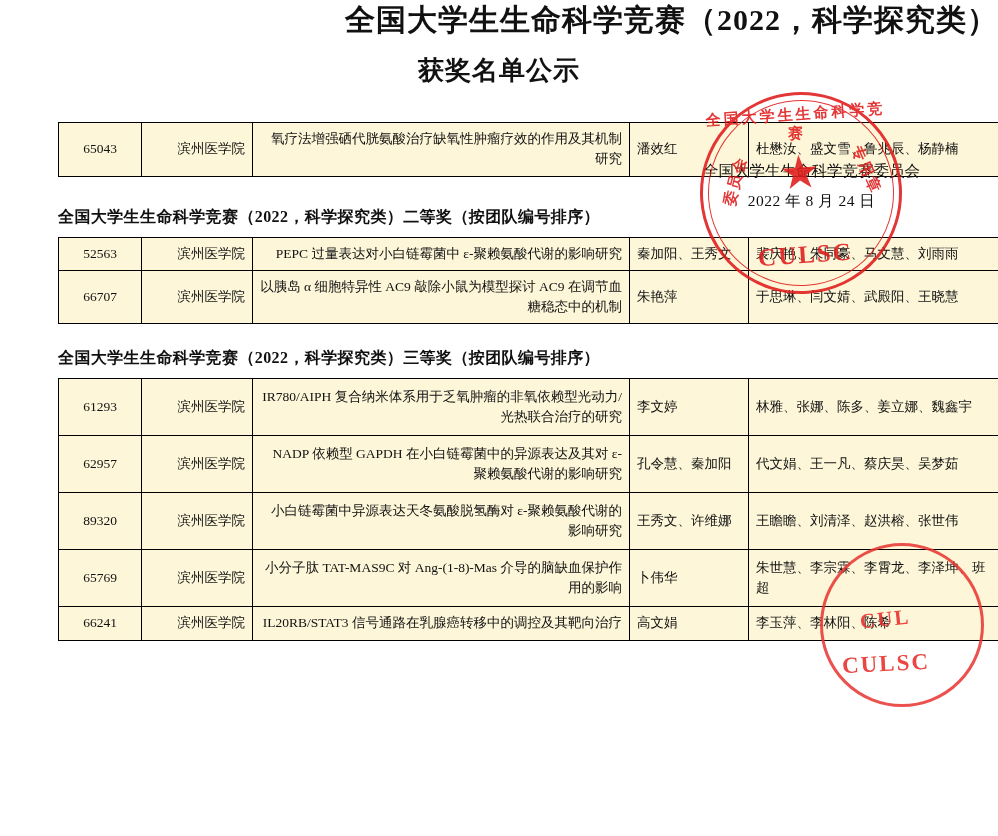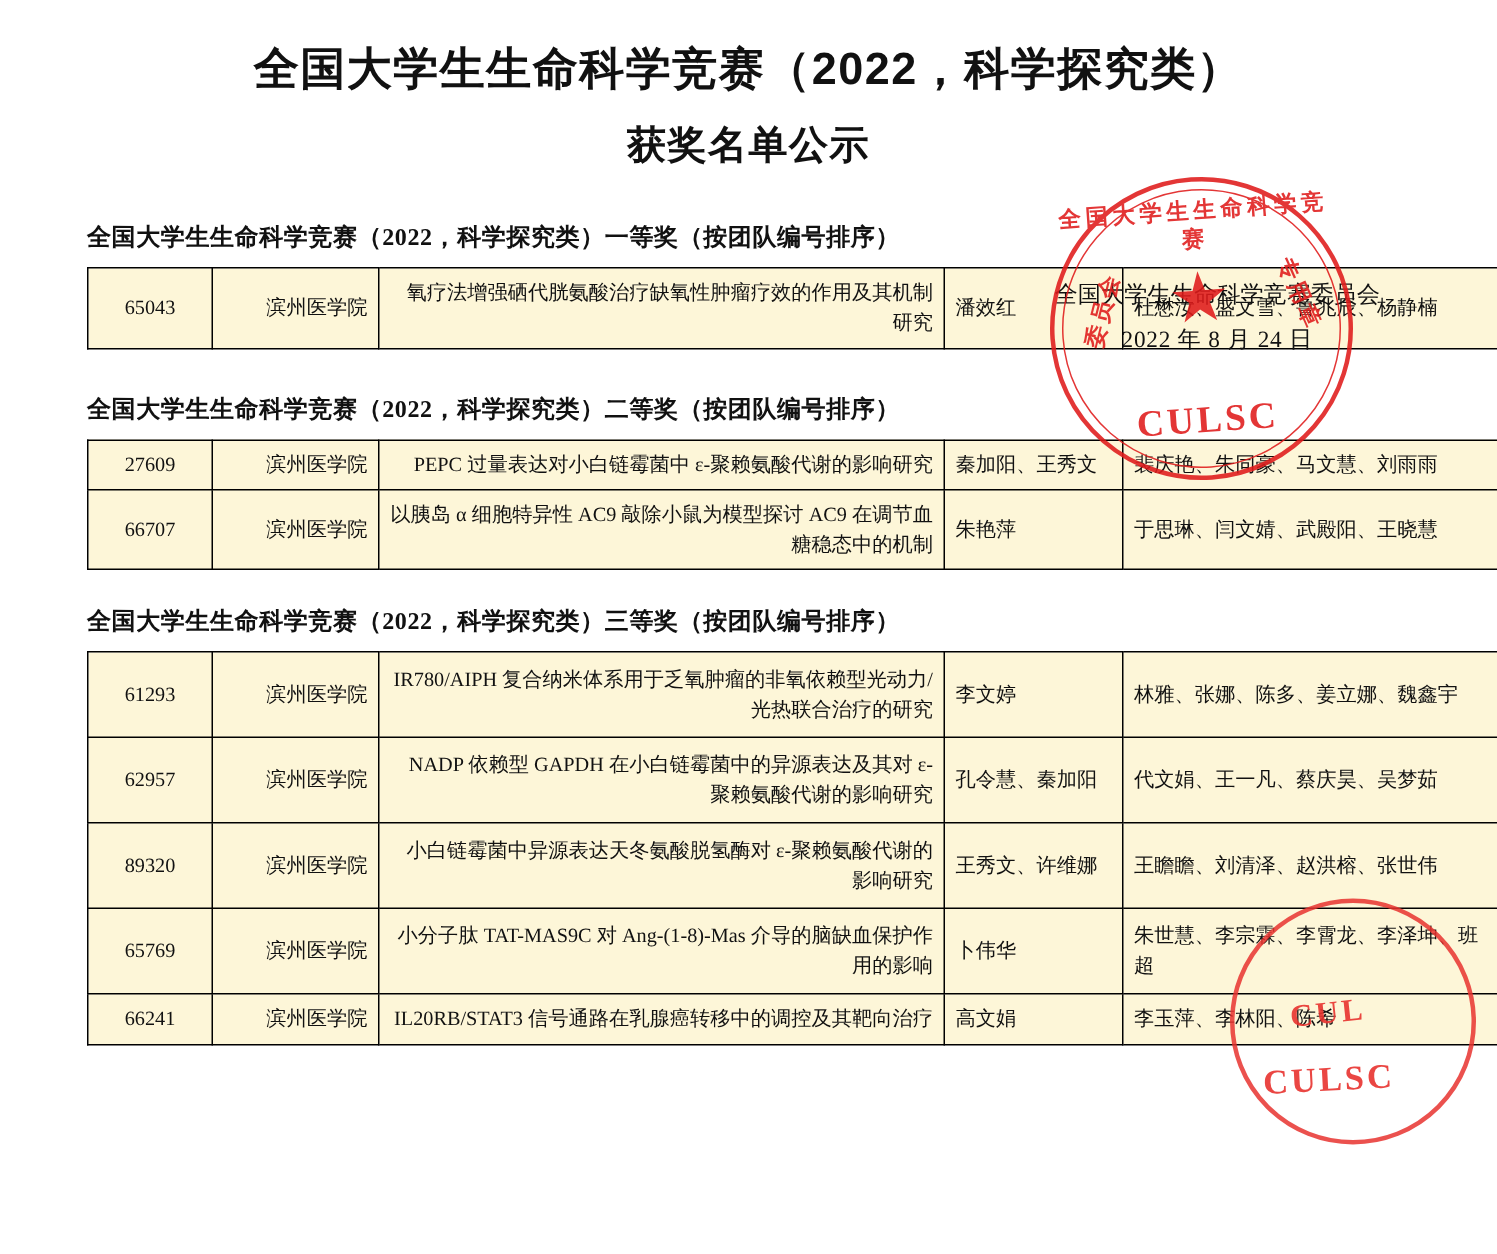--- a/index.html
+++ b/index.html
@@ -16,26 +16,25 @@
     overflow: hidden;
   }
   .page {
     position: relative;
     width: 998px;
     height: 836px;
   }
 
   
   .doc-title {
-    text-align: center;
+    text-align: right;
     font-size: 30px;
     font-weight: bold;
     letter-spacing: 1px;
-    margin-top: 26px;
-    font-family: Liberation Sans, sans-serif;
+    font-family: Liberation Serif, serif;
   }
   .doc-subtitle {
     text-align: center;
     font-size: 26px;
     font-weight: bold;
     margin-top: 12px;
     letter-spacing: 1px;
   }
 
   
@@ -195,42 +194,41 @@
     <div class="seal-arc">全国大学生生命科学竞赛</div>
     <div class="seal-arc-l">委员会</div>
     <div class="seal-arc-r">专用章</div>
     <div class="seal-star">★</div>
     <div class="seal-bottom">CULSC</div>
   </div>
 
   <div class="spacer-34"></div>
 
   <div class="block">
-    <div class="section-heading">全国大学生生命科学竞赛（2022，科学探究类）一等奖（按团队编号排序）</div>
     <table class="awards">
       <tbody>
         <tr>
           <td class="c-id">65043</td>
           <td class="c-school">滨州医学院</td>
           <td class="c-project">氧疗法增强硒代胱氨酸治疗缺氧性肿瘤疗效的作用及其机制研究</td>
           <td class="c-teacher">潘效红</td>
           <td class="c-members">杜懋汝、盛文雪、鲁兆辰、杨静楠</td>
         </tr>
       </tbody>
     </table>
   </div>
 
   <div class="spacer-30"></div>
 
   <div class="block">
     <div class="section-heading">全国大学生生命科学竞赛（2022，科学探究类）二等奖（按团队编号排序）</div>
     <table class="awards">
       <tbody>
         <tr>
-          <td class="c-id">27609</td>
+          <td class="c-id">52563</td>
           <td class="c-school">滨州医学院</td>
           <td class="c-project">PEPC 过量表达对小白链霉菌中 ε-聚赖氨酸代谢的影响研究</td>
           <td class="c-teacher">秦加阳、王秀文</td>
           <td class="c-members">裴庆艳、朱同豪、马文慧、刘雨雨</td>
         </tr>
         <tr>
           <td class="c-id">66707</td>
           <td class="c-school">滨州医学院</td>
           <td class="c-project">以胰岛 α 细胞特异性 AC9 敲除小鼠为模型探讨 AC9 在调节血糖稳态中的机制</td>
           <td class="c-teacher">朱艳萍</td>

